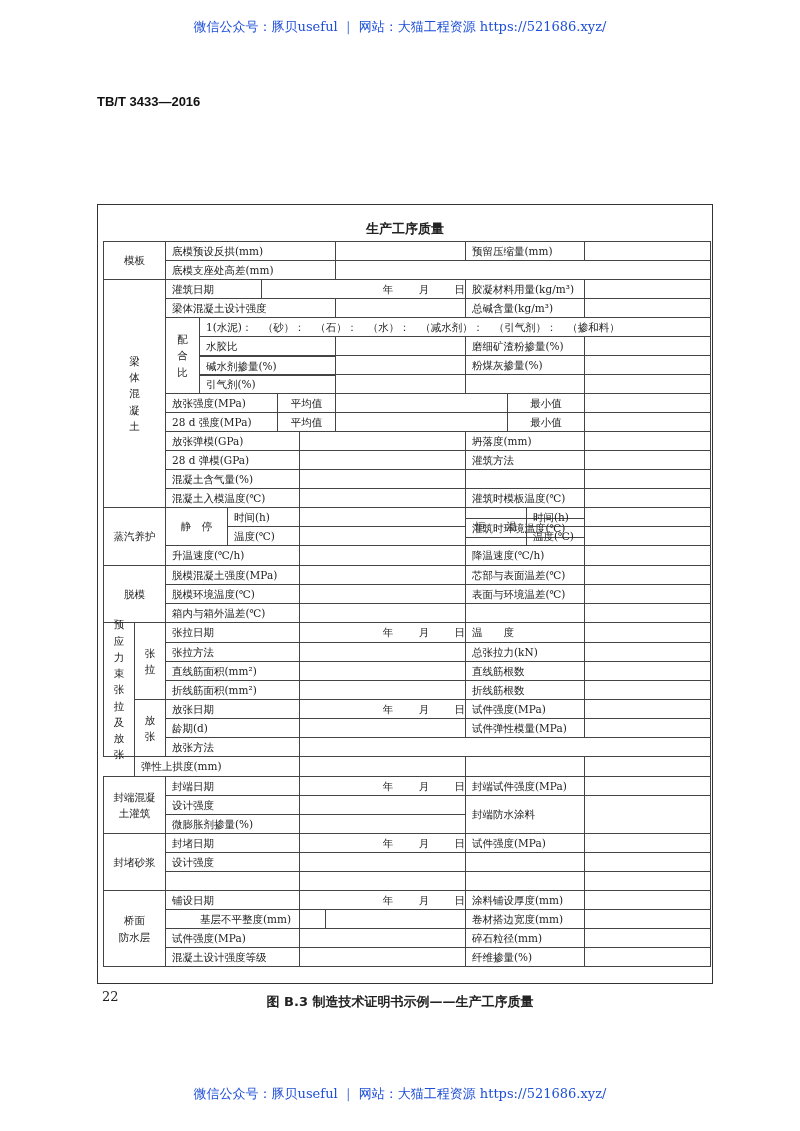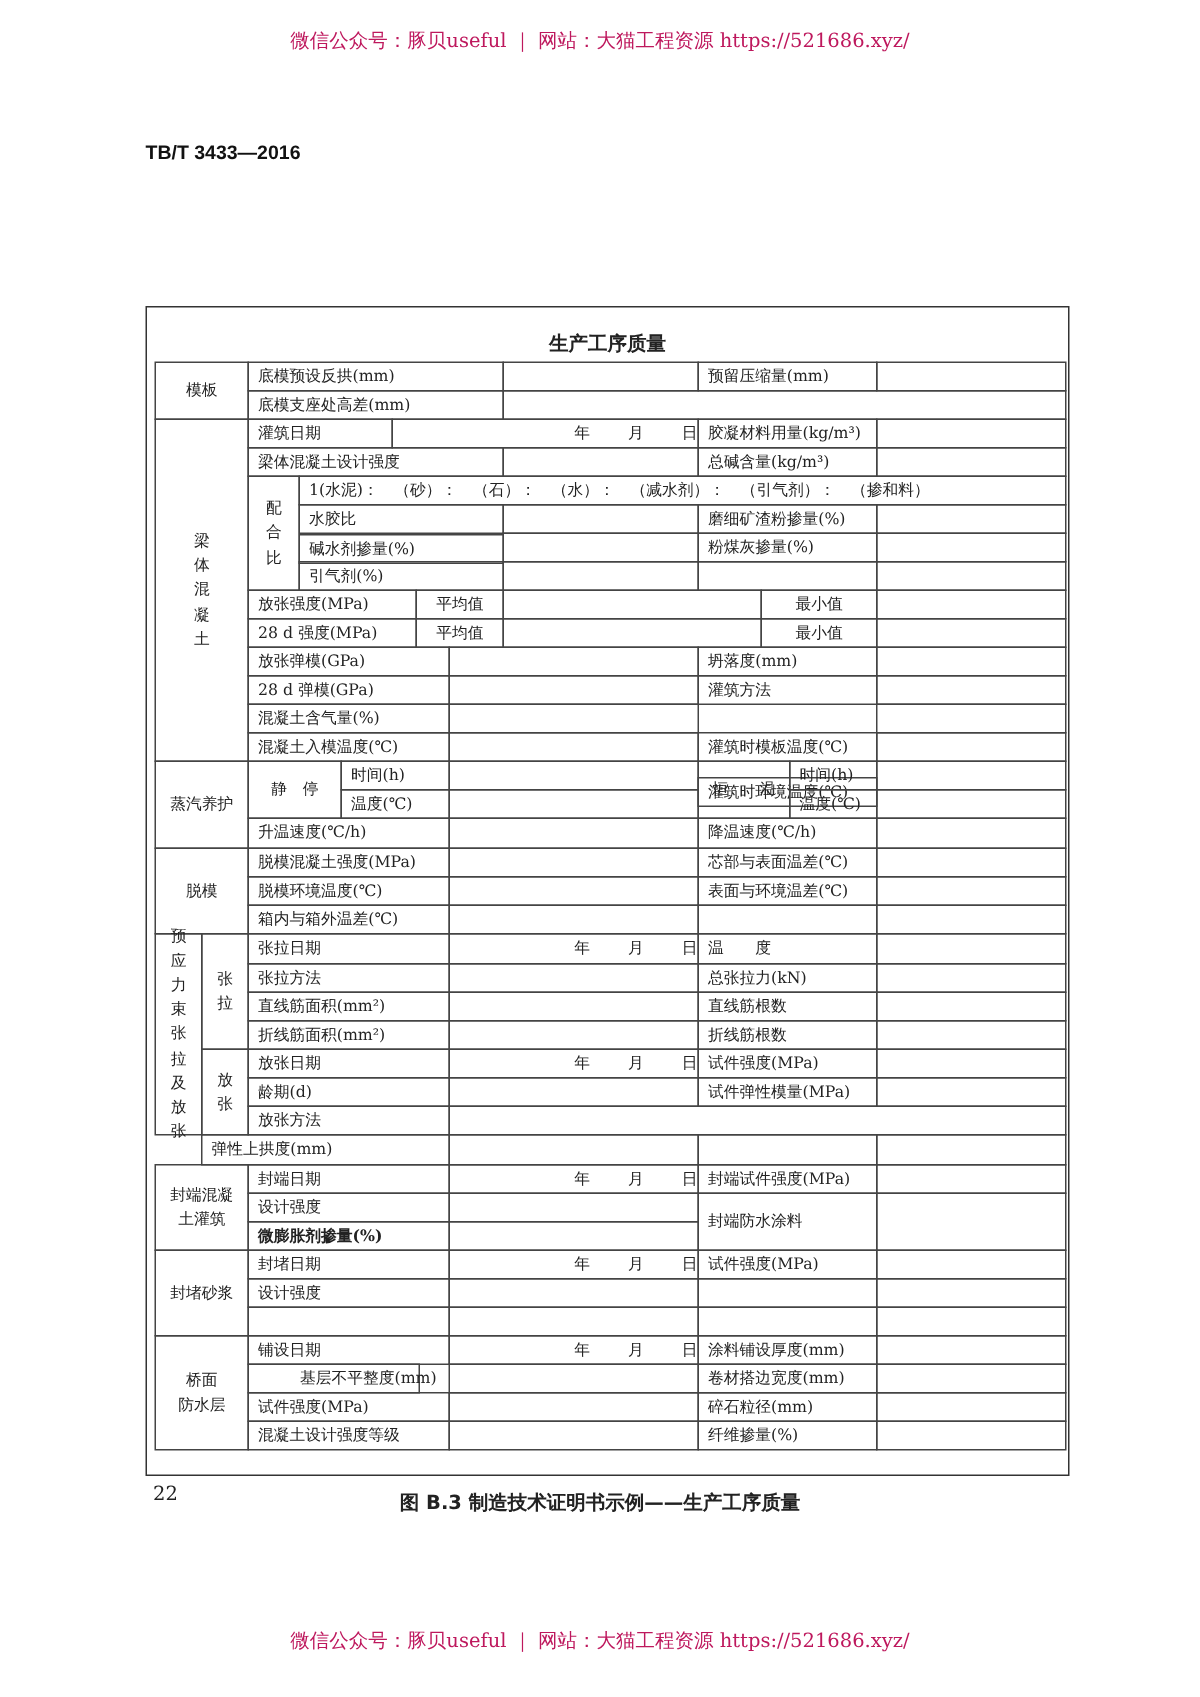--- a/index.html
+++ b/index.html
@@ -1,19 +1,19 @@
 <!DOCTYPE html>
 <html><head>
 <meta charset="utf-8">
 <style>
   html, body { margin:0; padding:0; background:#fff; }
   body { width:800px; height:1131px; position:relative; overflow:hidden;
          font-family:"DejaVu Serif","Liberation Serif",serif; color:#222; }
   .wm { position:absolute; left:0; width:800px; text-align:center; font-size:13px;
-        color:#be185d; font-family:"DejaVu Serif","Liberation Serif",serif; }
+        color:#1d4ed8; font-family:"DejaVu Serif","Liberation Serif",serif; }
   .std { position:absolute; left:97px; top:94px; font-size:13px; font-weight:bold;
          font-family:"Liberation Sans","DejaVu Sans",sans-serif; color:#111; }
   .frame { position:absolute; left:97px; top:204px; width:616px; height:780px;
            border:1.5px solid #333; box-sizing:border-box; }
   .ttl { position:absolute; left:97px; width:616px; top:220px; text-align:center;
          font-size:13px; font-weight:bold; font-family:"DejaVu Sans","Liberation Sans",sans-serif; }
   .c { position:absolute; box-sizing:border-box; border:1px solid #444;
        font-size:10.5px; line-height:1; display:flex; align-items:center;
        padding-left:6px; white-space:nowrap; margin-left:-1px; margin-top:-1px; }
   .ctr { justify-content:center; padding-left:0; text-align:center; }
@@ -181,21 +181,21 @@
       <span>土灌筑</span>
     </div>
     <div class="c " style="left: 166px; top: 777px; width: 135px; height: 20px;">封端日期</div>
     <div class="c date" style="left: 300px; top: 777px; width: 167px; height: 20px;">年 月 日</div>
     <div class="c " style="left: 466px; top: 777px; width: 120px; height: 20px;">封端试件强度(MPa)</div>
     <div class="c " style="left: 585px; top: 777px; width: 127px; height: 20px;"></div>
     <div class="c " style="left: 166px; top: 796px; width: 135px; height: 20px;">设计强度</div>
     <div class="c " style="left: 300px; top: 796px; width: 167px; height: 20px;"></div>
     <div class="c " style="left: 466px; top: 796px; width: 120px; height: 39px;">封端防水涂料</div>
     <div class="c " style="left: 585px; top: 796px; width: 127px; height: 39px;"></div>
-    <div class="c " style="left: 166px; top: 815px; width: 135px; height: 20px; font-weight: bold;">微膨胀剂掺量(%)</div>
+    <div class="c " style="left: 166px; top: 815px; width: 135px; height: 20px;">微膨胀剂掺量(%)</div>
     <div class="c " style="left: 300px; top: 815px; width: 167px; height: 20px;"></div>
     <div class="c ctr" style="left: 104px; top: 834px; width: 63px; height: 58px;">封堵砂浆</div>
     <div class="c " style="left: 166px; top: 834px; width: 135px; height: 20px;">封堵日期</div>
     <div class="c date" style="left: 300px; top: 834px; width: 167px; height: 20px;">年 月 日</div>
     <div class="c " style="left: 466px; top: 834px; width: 120px; height: 20px;">试件强度(MPa)</div>
     <div class="c " style="left: 585px; top: 834px; width: 127px; height: 20px;"></div>
     <div class="c " style="left: 166px; top: 853px; width: 135px; height: 20px;">设计强度</div>
     <div class="c " style="left: 300px; top: 853px; width: 167px; height: 20px;"></div>
     <div class="c " style="left: 466px; top: 853px; width: 120px; height: 20px;"></div>
     <div class="c " style="left: 585px; top: 853px; width: 127px; height: 20px;"></div>
@@ -204,21 +204,21 @@
     <div class="c " style="left: 466px; top: 872px; width: 120px; height: 20px;"></div>
     <div class="c " style="left: 585px; top: 872px; width: 127px; height: 20px;"></div>
     <div class="c ctr vert" style="left: 104px; top: 891px; width: 63px; height: 77px;">
       <span>桥面</span>
       <span>防水层</span>
     </div>
     <div class="c " style="left: 166px; top: 891px; width: 135px; height: 20px;">铺设日期</div>
     <div class="c date" style="left: 300px; top: 891px; width: 167px; height: 20px;">年 月 日</div>
     <div class="c " style="left: 466px; top: 891px; width: 120px; height: 20px;">涂料铺设厚度(mm)</div>
     <div class="c " style="left: 585px; top: 891px; width: 127px; height: 20px;"></div>
-    <div class="c " style="left: 166px; top: 910px; width: 115px; height: 20px; padding-left: 34px;">基层不平整度(mm)</div>
+    <div class="c " style="left: 166px; top: 910px; width: 161px; height: 20px; padding-left: 34px;">基层不平整度(mm)</div>
     <div class="c " style="left: 300px; top: 910px; width: 167px; height: 20px;"></div>
     <div class="c " style="left: 466px; top: 910px; width: 120px; height: 20px;">卷材搭边宽度(mm)</div>
     <div class="c " style="left: 585px; top: 910px; width: 127px; height: 20px;"></div>
     <div class="c " style="left: 166px; top: 929px; width: 135px; height: 20px;">试件强度(MPa)</div>
     <div class="c " style="left: 300px; top: 929px; width: 167px; height: 20px;"></div>
     <div class="c " style="left: 466px; top: 929px; width: 120px; height: 20px;">碎石粒径(mm)</div>
     <div class="c " style="left: 585px; top: 929px; width: 127px; height: 20px;"></div>
     <div class="c " style="left: 166px; top: 948px; width: 135px; height: 20px;">混凝土设计强度等级</div>
     <div class="c " style="left: 300px; top: 948px; width: 167px; height: 20px;"></div>
     <div class="c " style="left: 466px; top: 948px; width: 120px; height: 20px;">纤维掺量(%)</div>

